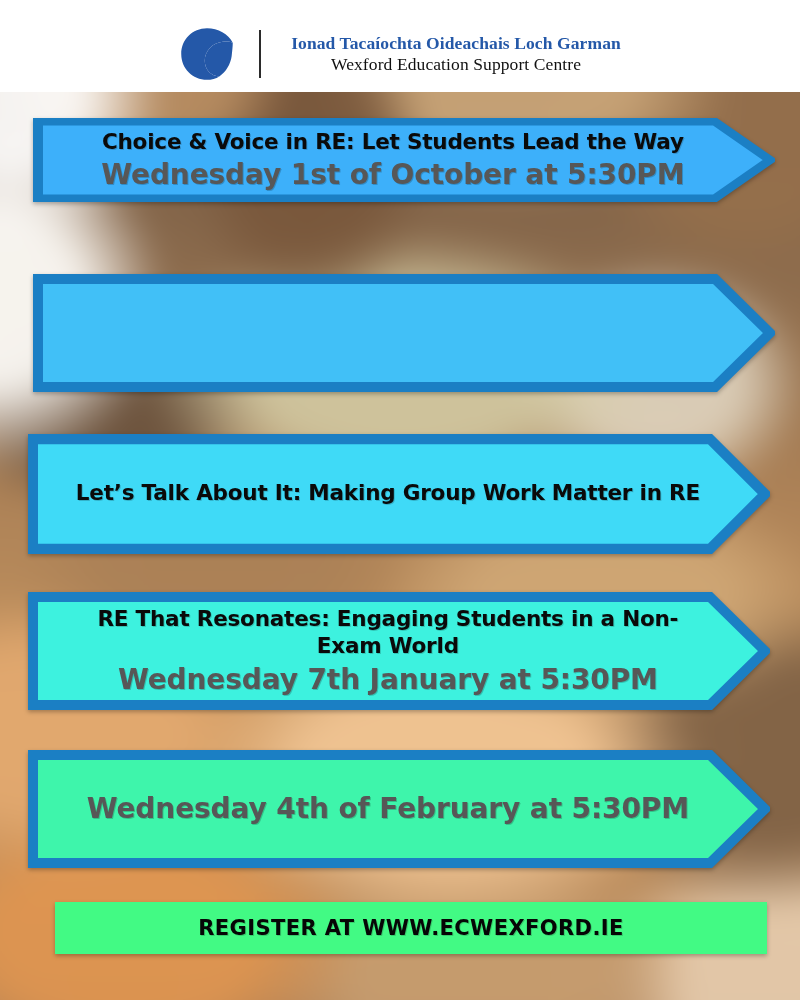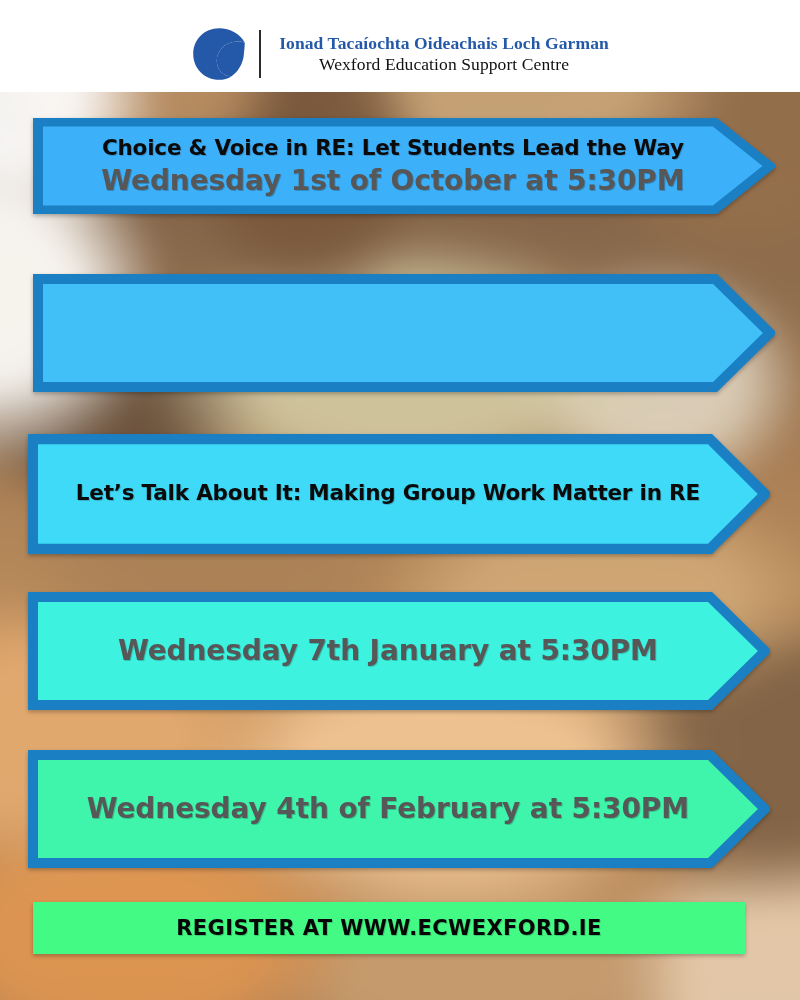--- a/index.html
+++ b/index.html
@@ -29,21 +29,21 @@
     width: 800px; height: 92px;
     background: #ffffff;
     display: flex;
     align-items: center;
     justify-content: center;
     z-index: 5;
   }
   .logo-lockup {
     display: flex;
     align-items: center;
-    gap: 10px;
+    gap: 22px;
     margin-top: 15px;
   }
   .logo-mark {
     width: 56px;
     height: 56px;
     flex: 0 0 56px;
     display: block;
   }
   .logo-divider {
     width: 2px;
@@ -162,20 +162,21 @@
   
   .register {
     position: absolute;
     box-sizing: border-box;
     display: flex;
     align-items: center;
     justify-content: center;
     background: #1b7fc4;
     padding: 0;
     filter: drop-shadow(0 2px 2px rgba(0,0,0,0.28));
+    margin-left: 22px;
   }
   .register-inner {
     width: 100%;
     height: 100%;
     display: flex;
     align-items: center;
     justify-content: center;
   }
   .register-text {
     font-family: "DejaVu Sans", sans-serif;
@@ -204,21 +205,21 @@
       <div class="logo-divider"></div>
       <div class="logo-text">
         <div class="logo-line-ga">Ionad Tacaíochta Oideachais Loch Garman</div>
         <div class="logo-line-en">Wexford Education Support Centre</div>
       </div>
     </div>
   </div>
 
   <div class="banners">
 
-    <div class="banner" style="left:33px; top:26px; width:742px; height:96px;">
+    <div class="banner" style="left:33px; top:26px; width:742px; height:84px;">
       <svg class="banner-shape" viewBox="0 0 742 112" preserveAspectRatio="none">
         <polygon points="5,5 682,5 737,56 682,107 5,107" style="fill:#3DB0FA; stroke:#1b7fc4; stroke-width:10;"></polygon>
       </svg>
       <div class="banner-text">
         <p class="banner-title">Choice &amp; Voice in RE: Let Students Lead the Way</p>
         <p class="banner-date">Wednesday 1st of October at 5:30PM</p>
       </div>
     </div>
 
     <div class="banner" style="left:33px; top:182px; width:742px; height:118px;">
@@ -234,20 +235,21 @@
       <div class="banner-text">
         <p class="banner-title">Let’s Talk About It: Making Group Work Matter in RE</p>
       </div>
     </div>
 
     <div class="banner" style="left:28px; top:500px; width:742px; height:118px;">
       <svg class="banner-shape" viewBox="0 0 742 118" preserveAspectRatio="none">
         <polygon points="5,5 682,5 737,59 682,113 5,113" style="fill:#3DF2DF; stroke:#1b7fc4; stroke-width:10;"></polygon>
       </svg>
       <div class="banner-text">
+        <p class="banner-title">RE That Resonates: Engaging Students in a Non-Exam World</p>
         <p class="banner-date">Wednesday 7th January at 5:30PM</p>
       </div>
     </div>
 
     <div class="banner" style="left:28px; top:658px; width:742px; height:118px;">
       <svg class="banner-shape" viewBox="0 0 742 118" preserveAspectRatio="none">
         <polygon points="5,5 682,5 737,59 682,113 5,113" style="fill:#3EF5AB; stroke:#1b7fc4; stroke-width:10;"></polygon>
       </svg>
       <div class="banner-text">
         <p class="banner-date">Wednesday 4th of February at 5:30PM</p>

